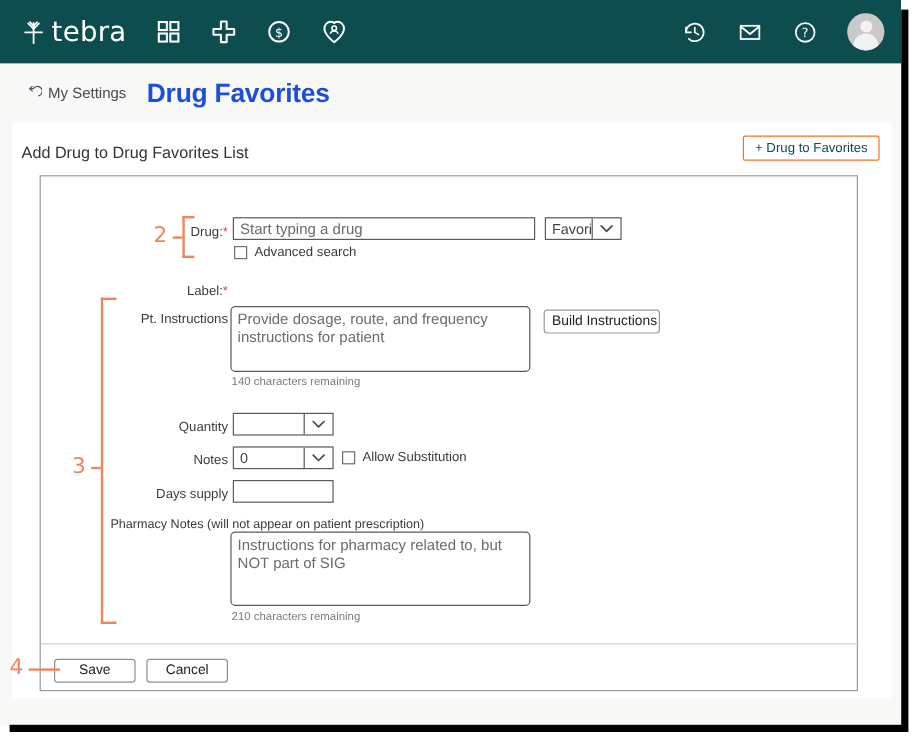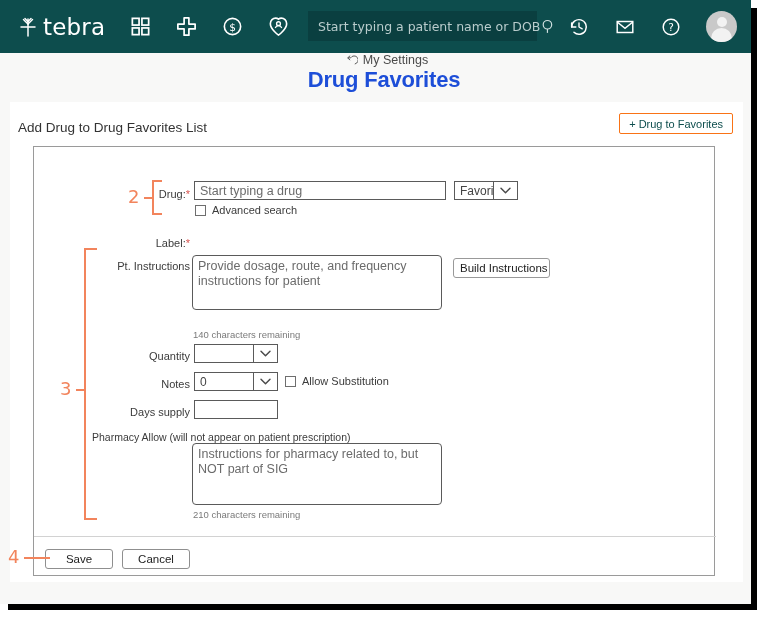--- a/index.html
+++ b/index.html
@@ -104,21 +104,20 @@
   }
 
   
   .title-row {
     position: absolute;
     left: 0; top: 53px;
     width: 751px; height: 49px;
     background: #f8f8f7;
     display: flex;
     align-items: center;
-    flex-direction: column;
   }
   .back-link {
     display: flex; align-items: center;
     margin-left: 22px;
     cursor: pointer;
   }
   .back-arrow { width: 13px; height: 13px; margin-right: 5px; }
   .back-text { color: #4a4a4a; font-size: 12.5px; }
   .page-title {
     margin-left: 17px;
@@ -359,29 +358,20 @@
         </span>
         <span class="nav-ico">
           <svg viewBox="0 0 24 24" width="23" height="23">
             <path d="M12 21 C12 21 3.5 15 3.5 9.2 C3.5 5.6 6.2 3.2 9 3.2 C10.7 3.2 12 4.3 12 4.3 C12 4.3 13.3 3.2 15 3.2 C17.8 3.2 20.5 5.6 20.5 9.2 C20.5 15 12 21 12 21 Z" fill="none" stroke="#ffffff" stroke-width="1.7"></path>
             <circle cx="12" cy="9" r="2" fill="none" stroke="#ffffff" stroke-width="1.4"></circle>
             <path d="M8.6 13.6 C9.2 11.9 10.5 11.2 12 11.2 C13.5 11.2 14.8 11.9 15.4 13.6" fill="none" stroke="#ffffff" stroke-width="1.3"></path>
           </svg>
         </span>
       </div>
 
-      <div class="searchbox">
-        <span class="search-ph">Start typing a patient name or DOB</span>
-        <span class="search-ico">
-          <svg viewBox="0 0 24 24" width="17" height="17">
-            <circle cx="10.5" cy="9.5" r="6" fill="none" stroke="#cfe0e0" stroke-width="1.7"></circle>
-            <line x1="10.5" y1="15.5" x2="10.5" y2="21" stroke="#cfe0e0" stroke-width="1.7"></line>
-          </svg>
-        </span>
-      </div>
 
       <div class="right-icons">
         <span class="ri">
           <svg viewBox="0 0 24 24" width="22" height="22">
             <path d="M4 12 A8 8 0 1 1 6.5 17.8" fill="none" stroke="#ffffff" stroke-width="1.6" stroke-linecap="round"></path>
             <polyline points="4,7.5 4,12 8.5,12" fill="none" stroke="#ffffff" stroke-width="1.6" stroke-linecap="round" stroke-linejoin="round"></polyline>
             <polyline points="12,7.5 12,12 15.5,14" fill="none" stroke="#ffffff" stroke-width="1.5" stroke-linecap="round" stroke-linejoin="round"></polyline>
           </svg>
         </span>
         <span class="ri">
@@ -445,21 +435,21 @@
         <div class="lbl" style="left:108px; top:90px; width:48px;">
           <span>Label:</span><span class="req">*</span>
         </div>
 
         <div class="lbl" style="left:62px; top:113px; width:94px;">Pt. Instructions</div>
 
         <textarea class="ta" style="left: 158px; top: 108px; width: 250px; height: 55px;" placeholder="Provide dosage, route, and frequency instructions for patient"></textarea>
 
         <button class="btn-outline" style="left:419px; top:111px; width:97px; height:20px;">Build Instructions</button>
 
-        <div class="hint" style="left:159px; top:182px;">140 characters remaining</div>
+        <div class="hint" style="left:159px; top:166px;">140 characters remaining</div>
 
         <div class="lbl" style="left:96px; top:203px; width:60px;">Quantity</div>
         <div class="sel" style="left:160px; top:197px; width:84px; height:19px;">
           <span class="selval"></span>
           <span class="seldiv">
             <svg class="chev" viewBox="0 0 14 10">
                 <polyline points="2,2.5 7,7.5 12,2.5" fill="none" stroke="#4a4a4a" stroke-width="1.6" stroke-linecap="round" stroke-linejoin="round"></polyline>
               </svg>
           </span>
         </div>
@@ -473,21 +463,21 @@
               </svg>
           </span>
         </div>
 
         <div class="cbox" style="left:251px; top:229px;"></div>
         <div class="cblabel" style="left:268px; top:228px;text-align:right;">Allow Substitution</div>
 
         <div class="lbl" style="left:86px; top:259px; width:70px;">Days supply</div>
         <input class="txtin" style="left: 160px; top: 253px; width: 84px; height: 19px;">
 
-        <div class="pharm-head" style="left:58px; top:284px;">Pharmacy Allow (will not appear on patient prescription)</div>
+        <div class="pharm-head" style="left:58px; top:284px;">Pharmacy Notes (will not appear on patient prescription)</div>
 
         <textarea class="ta" style="left: 158px; top: 296px; width: 250px; height: 62px;" placeholder="Instructions for pharmacy related to, but NOT part of SIG"></textarea>
 
         <div class="hint" style="left:159px; top:362px;">210 characters remaining</div>
 
         <div class="divider" style="top:389px;"></div>
 
         <button class="btn-action" style="left:11px; top:402px;">Save</button>
         <button class="btn-action" style="left:88px; top:402px;">Cancel</button>
       </div>

